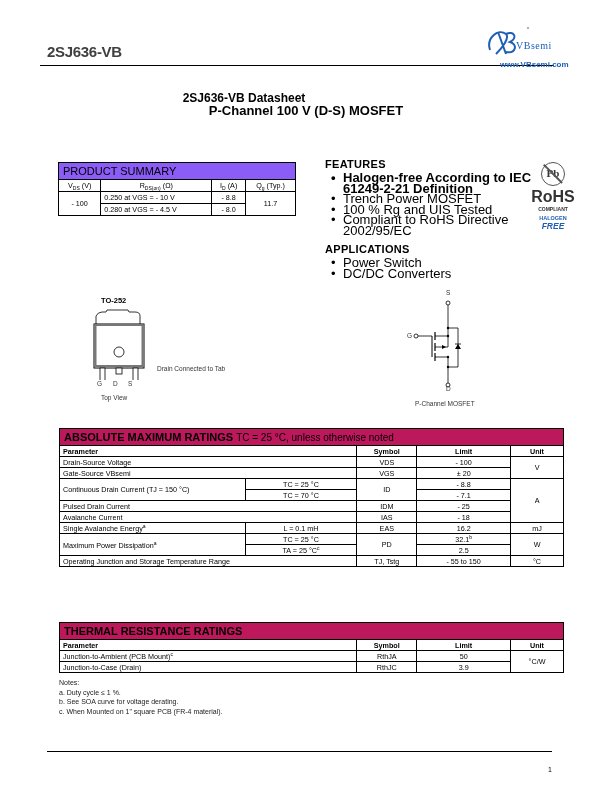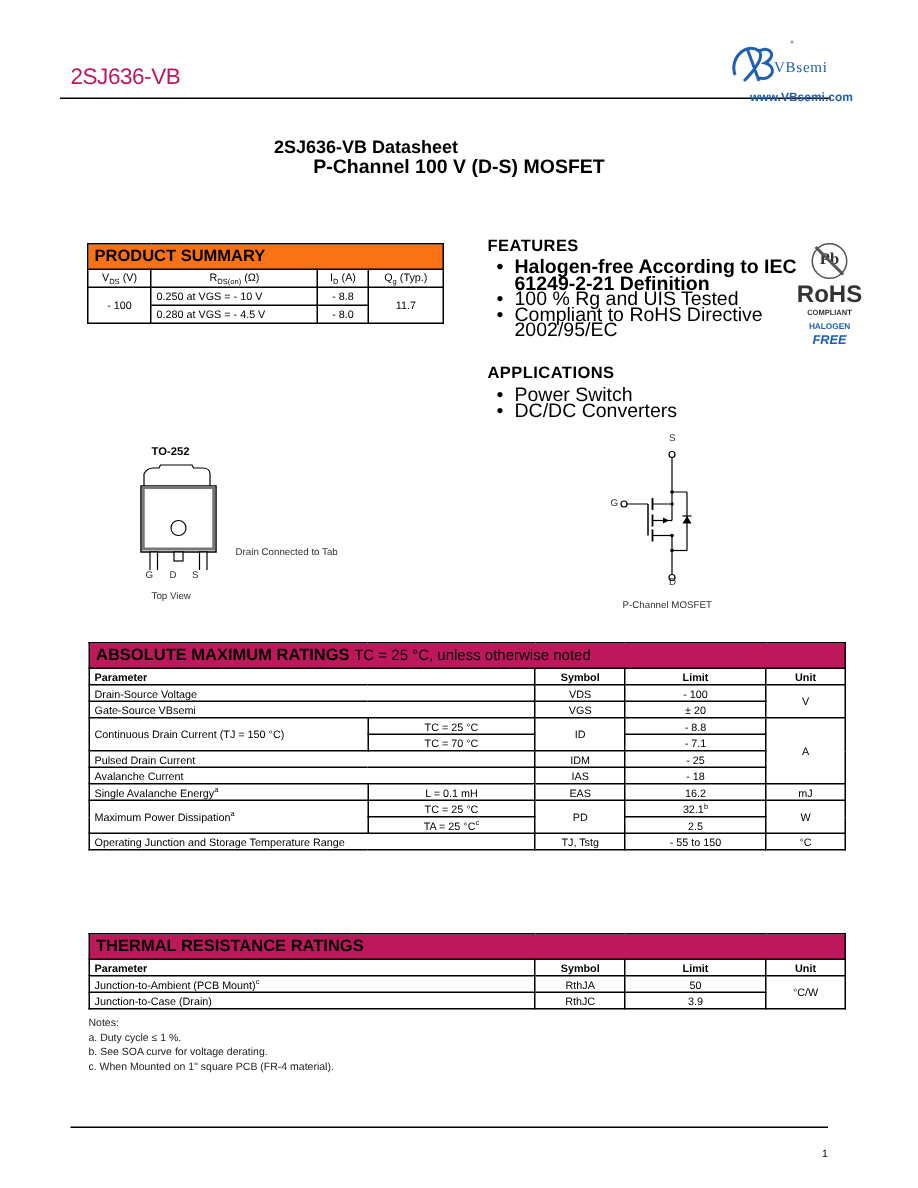--- a/index.html
+++ b/index.html
@@ -1,29 +1,29 @@
 <!DOCTYPE html>
 <html><head>
 <meta charset="utf-8">
 <style>
   html,body{margin:0;padding:0;background:#fff;}
   body{width:612px;height:792px;position:relative;font-family:"Liberation Sans",sans-serif;color:#000;overflow:hidden;}
   .abs{position:absolute;}
-  .part-title{left:47px;top:43px;font-size:15px;font-weight:normal;color:#be185d;letter-spacing:-0.3px;}
+  .part-title{left:47px;top:43px;font-size:15px;font-weight:bold;color:#404040;letter-spacing:-0.3px;}
   .head-rule{left:40px;top:65px;width:514px;height:1px;background:#000;}
   .logo{left:484px;top:24px;width:80px;height:36px;}
   .logo-text{left:516px;top:40px;font-family:"Liberation Serif",serif;font-size:10px;color:#1f5fb4;letter-spacing:0.5px;}
   .url{left:488px;top:60px;font-size:8px;font-weight:bold;color:#1f5fb4;padding-left:12px;}
   .doc-title{left:0;width:488px;text-align:center;top:91px;font-size:12px;font-weight:bold;}
   .doc-sub{left:0;width:612px;text-align:center;top:103px;font-size:13px;font-weight:bold;}
 
   table{border-collapse:collapse;font-size:7.2px;}
   td,th{border:1px solid #000;padding:0 3px;height:11px;}
   .ps{left:58px;top:162px;width:238px;}
-  .ps th.bar{background:#f97316;text-align:left;font-size:11px;font-weight:700;padding:1px 4px;height:14px;border-bottom:1px solid #000;}
+  .ps th.bar{background:#8b5cf6;text-align:left;font-size:11px;font-weight:400;padding:1px 4px;height:14px;border-bottom:1px solid #000;}
   .ps th{font-weight:normal;text-align:center;}
   .ps td{text-align:center;}
   .ps td.l{text-align:left;}
   sub{font-size:70%;vertical-align:-2px;}
   sup{font-size:70%;vertical-align:3px;}
 
   .sec-h{font-size:11px;font-weight:900;letter-spacing:0.3px;}
   .features{left:325px;top:158px;width:210px;}
   ul{margin:3px 0 0 0;padding:0 0 0 18px;font-size:13px;line-height:10.5px;}
   ul li{list-style:none;position:relative;}
@@ -89,20 +89,21 @@
     <td class="l">0.280 at VGS = - 4.5 V</td>
     <td>- 8.0</td>
   </tr>
 </tbody>
   </table>
 
 <div class="abs features">
   <div class="sec-h">FEATURES</div>
   <ul>
     <li style="font-weight:bold">Halogen-free According to IEC 61249-2-21 Definition</li>
+    <li>Trench Power MOSFET</li>
     <li>100 % Rg and UIS Tested</li>
     <li>Compliant to RoHS Directive 2002/95/EC</li>
   </ul>
 </div>
 <div class="abs rohs">
   <div class="rohs-circle">
       <span>Pb</span>
     </div>
   <div class="rohs-t">RoHS</div>
   <div class="rohs-c">COMPLIANT</div>

